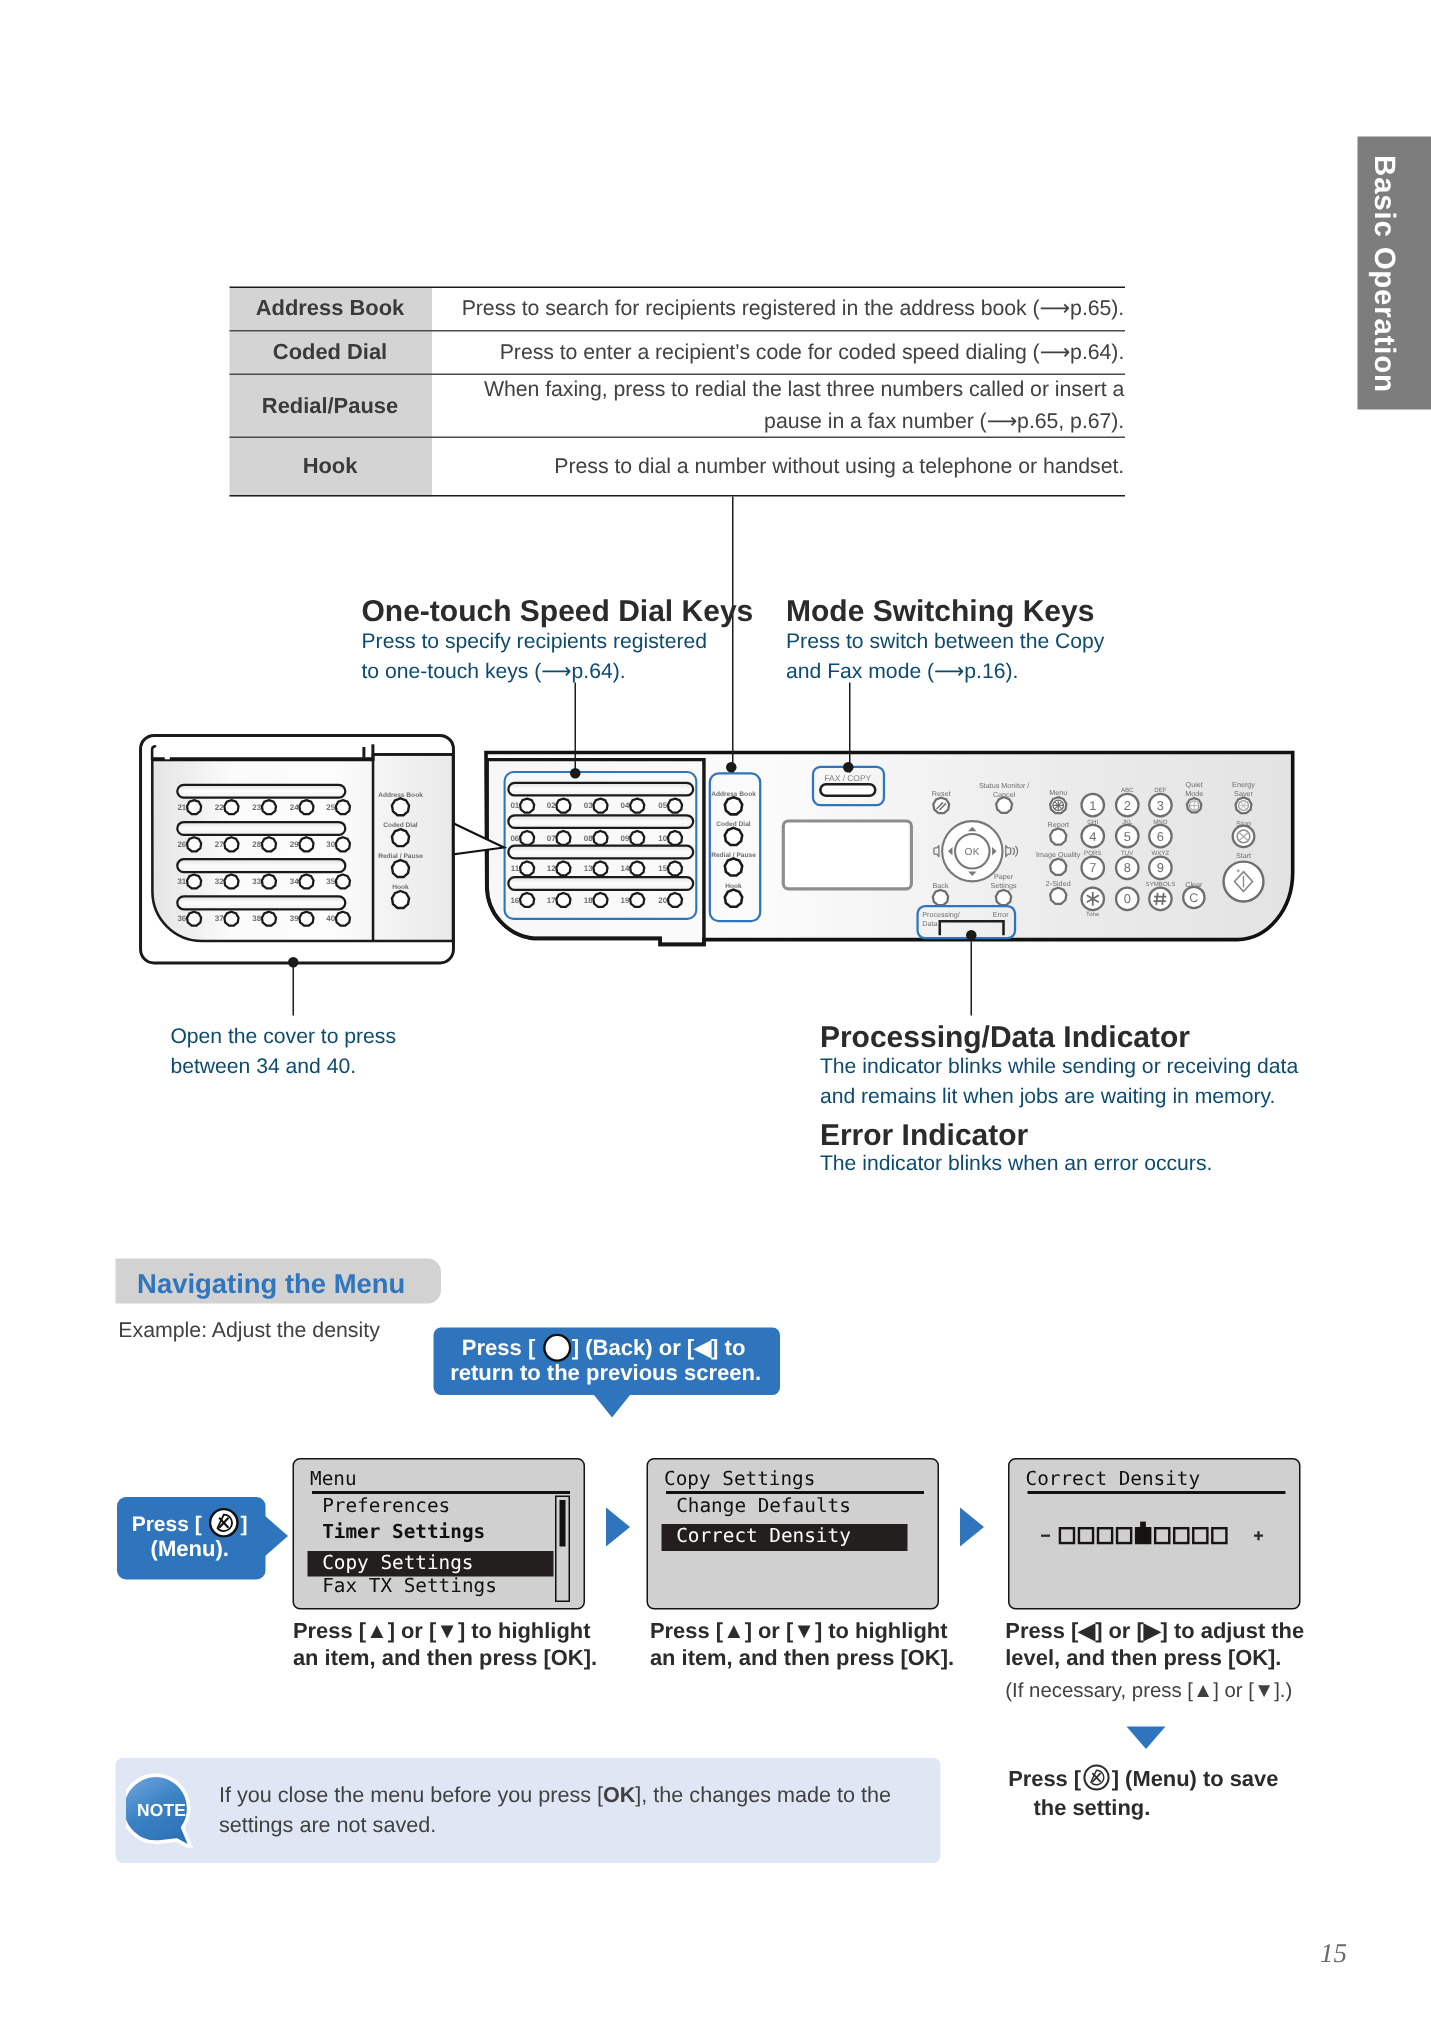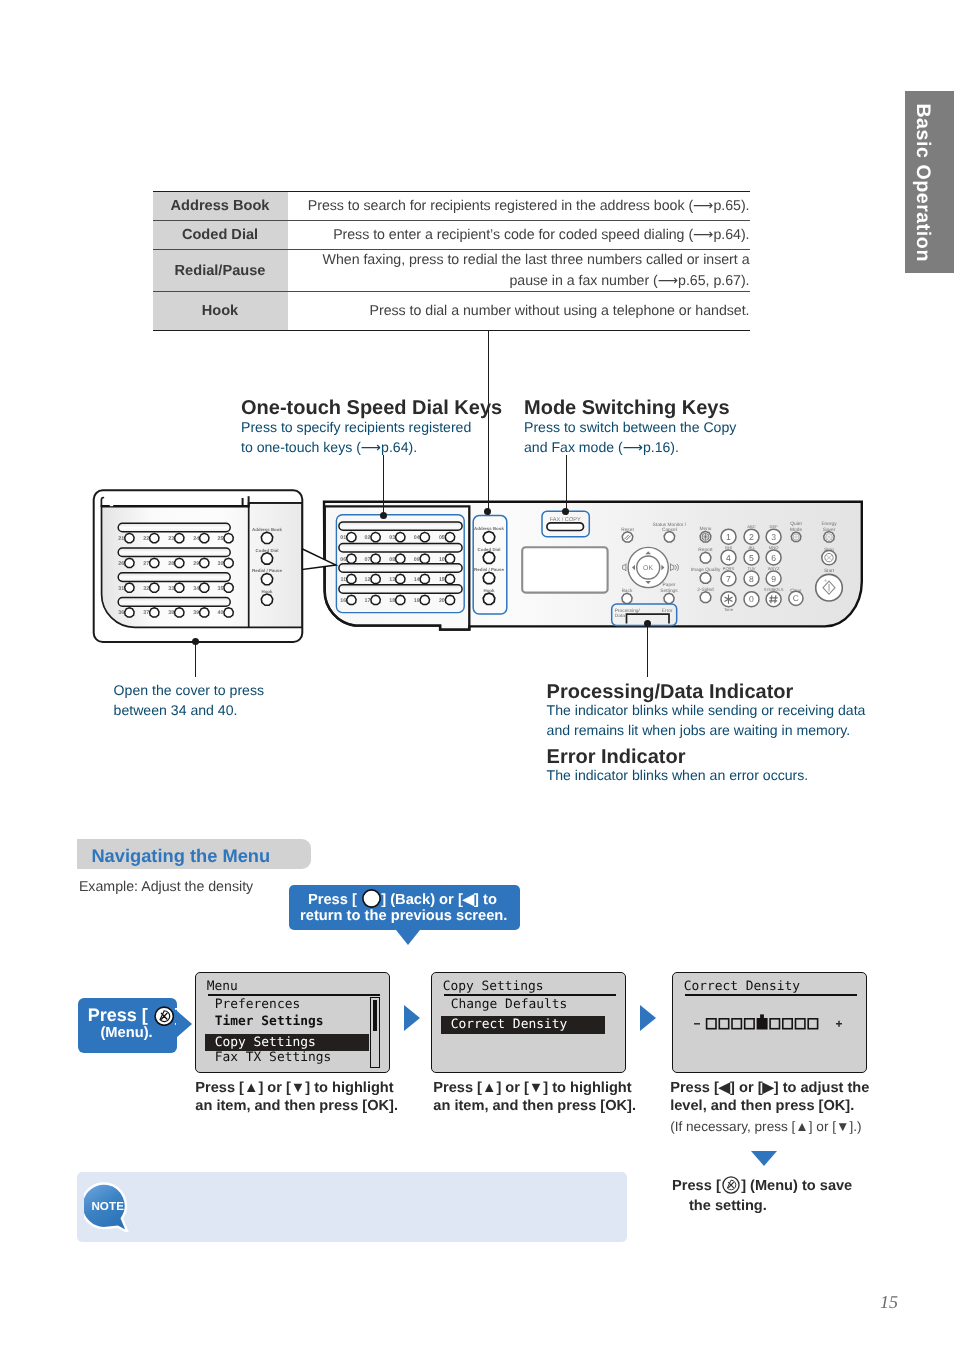--- a/index.html
+++ b/index.html
@@ -40,21 +40,21 @@
   
   #panel-svg{position:absolute;left:0;top:480px;width:954px;height:170px;transform:translateZ(0);}
   #panel-svg text{font-family:"Liberation Sans",sans-serif;fill:#6e6e6e;}
   .knum{font-size:5.3px;fill:#111;font-weight:bold;}
   .flab{font-size:4.4px;fill:#111;font-weight:bold;}
   .plab{font-size:4.8px;fill:#757575;}
   .kdig{font-size:8.6px;fill:#6b6b6b;}
   .ksub{font-size:4.1px;fill:#8a8a8a;}
 
   
-  #nav-heading{left:77.3px;top:839.2px;width:234px;height:29.4px;background:#d2d2d2;
+  #nav-heading{left:77.3px;top:839.2px;width:217px;height:29.4px;background:#d2d2d2;
     border-radius:0 9px 9px 0;}
   #nav-heading span{position:absolute;left:14.1px;top:5.5px;color:#2f76be;font-weight:bold;font-size:18.3px;}
   #nav-example{left:78.9px;top:879.3px;font-size:14.2px;color:#414141;}
 
   .bluebox{position:absolute;background:#2e75bd;color:#fff;font-weight:bold;}
   .bluetri{position:absolute;width:0;height:0;}
 
   .lcd{position:absolute;background:#d0d0d0;border:1.9px solid #141414;border-radius:5px;
     font-family:"DejaVu Sans Mono",monospace;}
   .lcd .ttl{position:absolute;color:#111;line-height:1;}
@@ -376,21 +376,21 @@
       <span>Press [</span>
       <svg width="19" height="19" viewBox="0 0 19 19" style="vertical-align:-4.4px;margin:0 0.6px;">
           <circle cx="9.5" cy="9.5" r="8.6" fill="#ffffff" stroke="#111" stroke-width="1.6"></circle>
         </svg><span>] (Back) or [◀] to</span>
     </div>
     <div style="position:absolute;left:11.3px;top:23.7px;font-size:14.7px;white-space:nowrap;">return to the previous screen.</div>
   </div>
   <div class="bluetri" style="left:395.7px;top:929.5px;border-left:12.6px solid transparent;border-right:12.6px solid transparent;border-top:15px solid #2e75bd;"></div>
 
   <div class="bluebox" style="left:77.9px;top:997.6px;width:99px;height:55.9px;border-radius:6px;">
-    <div style="position:absolute;left:9.9px;top:7.5px;font-size:18px;white-space:nowrap;">
+    <div style="position:absolute;left:9.9px;top:7.5px;font-size:14px;white-space:nowrap;">
       <span>Press [</span>
       <svg width="20.4" height="20.4" viewBox="0 0 19 19" style="vertical-align:-4.8px;margin:0 0.8px;">
         <circle cx="9.5" cy="9.5" r="8.5" fill="#ffffff" stroke="#111" stroke-width="1.5"></circle>
         <path d="M9.5 4.4 A5.1 5.1 0 1 1 5.6 12.8 Z" fill="none" stroke="#111" stroke-width="1.1"></path>
         <path d="M6.6 6.4 L12.4 12.6 M12.4 6.4 L6.6 12.6" stroke="#111" stroke-width="1.3"></path>
       </svg><span>]</span>
     </div>
     <div style="position:absolute;left:22.5px;top:27.1px;font-size:14.7px;white-space:nowrap;">(Menu).</div>
   </div>
   <div class="bluetri" style="left:176.2px;top:1010.3px;border-top:14.4px solid transparent;border-bottom:14.4px solid transparent;border-left:16.7px solid #2e75bd;"></div>
@@ -463,16 +463,20 @@
       <linearGradient id="gnote" x1="0.2" y1="0" x2="0.8" y2="1">
         <stop offset="0" stop-color="#6aa3dc"></stop>
           <stop offset="0.45" stop-color="#3b82c4"></stop>
         <stop offset="1" stop-color="#2b6fb3"></stop>
       </linearGradient>
     </defs>
     <path d="M23.7 1.8 A22.3 22.3 0 1 0 22.0 46.0 L33.8 44.7 L43.5 50.0 L37.8 36.4
              A22.3 22.3 0 0 0 23.7 1.8 Z" fill="url(#gnote)" stroke="#ffffff" stroke-width="2.4" stroke-linejoin="round"></path>
     <text x="23.7" y="28.4" text-anchor="middle" style="font-family:'Liberation Sans',sans-serif;font-size:11.6px;font-weight:bold;fill:#ffffff;letter-spacing:0.1px;">NOTE</text>
   </svg>
+  <div id="note-text">
+    <span>If you close the menu before you press [</span><b>OK</b><span>], the changes made to the</span>
+    <span>settings are not saved.</span>
+  </div>
 
   <div id="page-num">15</div>
 
 </div>
 
 </body></html>

